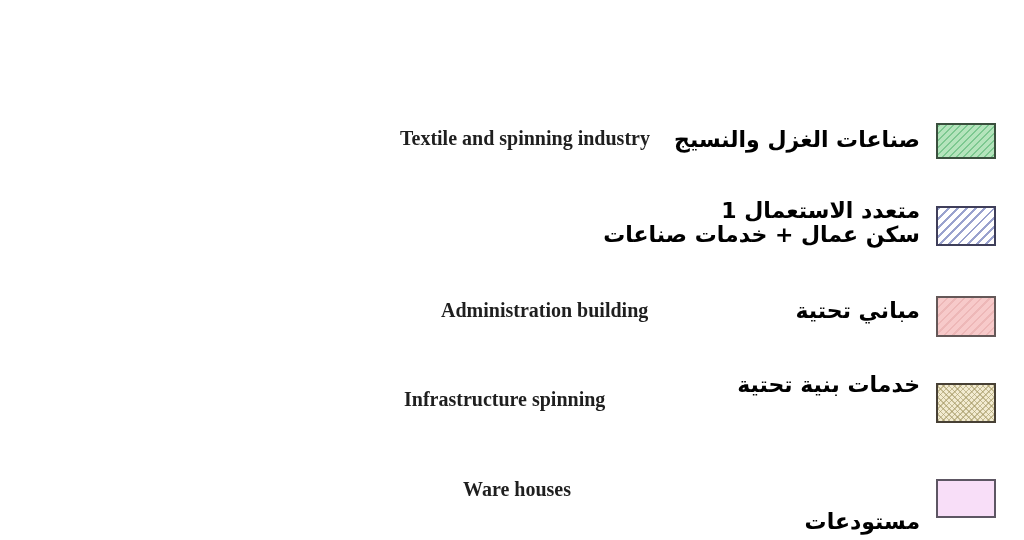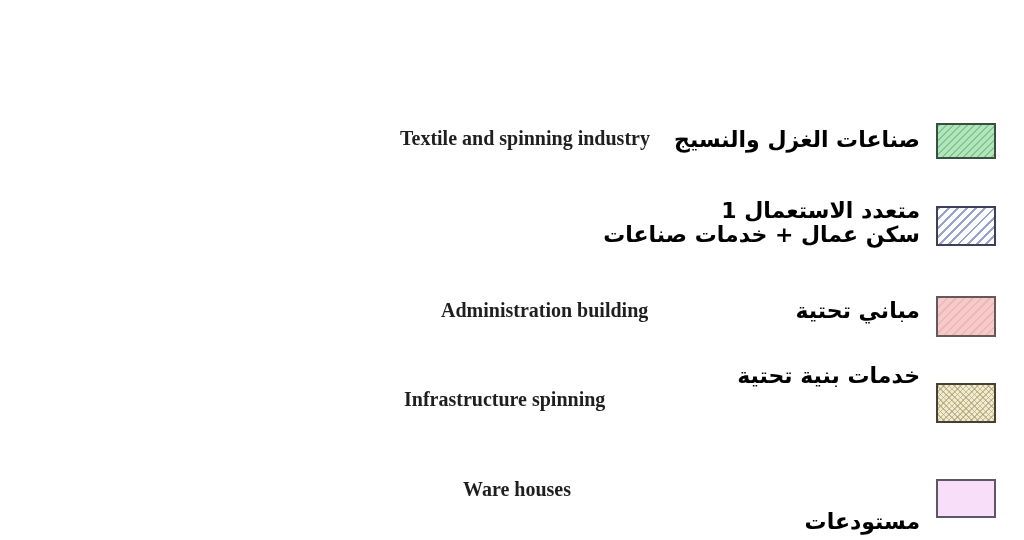--- a/index.html
+++ b/index.html
@@ -67,21 +67,21 @@
 
   .en1 { left: 400px; top: 129px; }
   .en2 { left: 400px; top: 207px; line-height: 22px; }
   .en3 { left: 401px; top: 301px; margin-left: 40px; }
   .en4 { left: 404px; top: 390px; }
   .en5 { left: 415px; top: 480px; margin-left: 48px; }
 
   .ar1 { top: 125px; }
   .ar2 { top: 199px; line-height: 24px; }
   .ar3 { top: 296px; }
-  .ar4 { top: 361px; }
+  .ar4 { top: 370px; }
   .ar5 { top: 479px; margin-top: 28px; }
 
   .sw1 {
     top: 123px; height: 36px;
     background: repeating-linear-gradient(135deg, #7cc890 0 1.5px, rgba(0,0,0,0) 1.5px 5px), #b4e4bc;
     border: 2px solid #3a4f3e;
   }
   .sw2 {
     top: 206px; height: 40px;
     background: repeating-linear-gradient(135deg, #9aa2ce 0 2px, rgba(0,0,0,0) 2px 6.5px), #ffffff;

